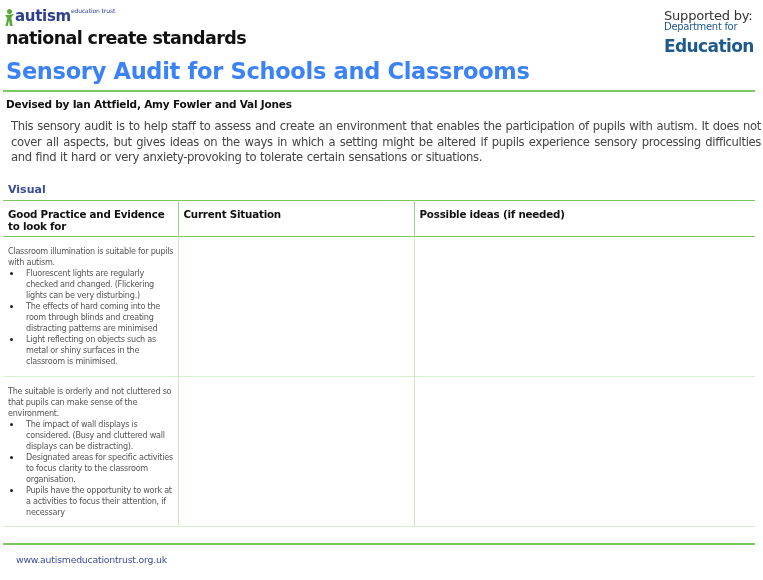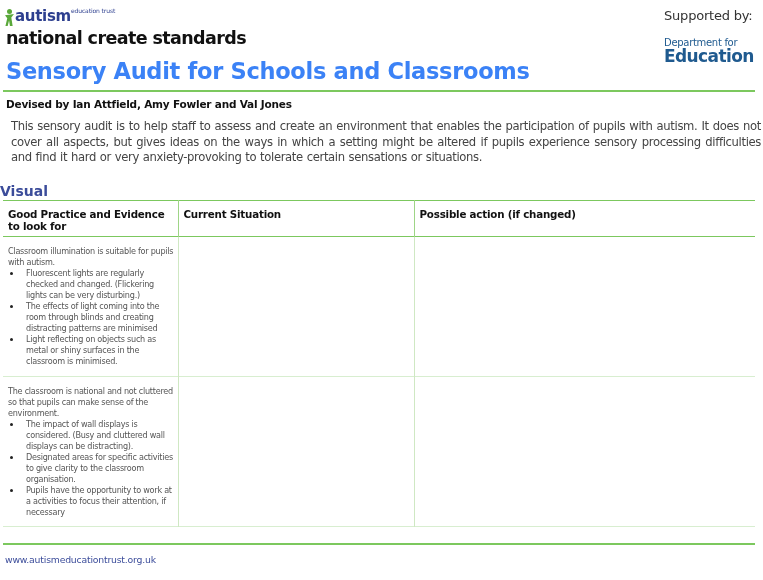--- a/index.html
+++ b/index.html
@@ -11,49 +11,49 @@
     .aet-figure { width: 9px; height: 17px; position: relative; margin-right: 1px; }
     .aet-figure .head { position: absolute; left: 2px; top: 0; width: 5px; height: 5px; border-radius: 50%; background: #5aa83a; }
     .aet-figure .body { position: absolute; left: 0; top: 5px; width: 9px; height: 12px; background: #5aa83a; clip-path: polygon(0 10%, 100% 0, 70% 30%, 85% 100%, 55% 100%, 45% 55%, 30% 100%, 5% 100%, 25% 35%); }
     .aet-text { display: flex; flex-direction: row; line-height: 1; }
     .aet-word { font-family: "DejaVu Sans", sans-serif; font-weight: bold; font-size: 15px; color: #2d3f8f; letter-spacing: -0.3px; }
     .aet-sub { font-size: 6px; color: #2d3f8f; margin-top: -1px; letter-spacing: -0.1px; }
     .nas-title { position: absolute; left: 6px; top: 28px; font-family: "DejaVu Sans", sans-serif; font-weight: bold; font-size: 17.5px; color: #111; letter-spacing: -0.6px; }
 
     .logo-right { position: absolute; left: 664px; top: 9px; line-height: 1; }
     .supported { font-size: 13px; color: #333; letter-spacing: -0.2px; }
-    .dfe1 { font-size: 10px; color: #1f5a8f; margin-top: 16px; letter-spacing: -0.3px; }
-    .dfe2 { font-size: 17px; font-weight: bold; color: #1f5a8f; letter-spacing: -0.6px; margin-top: 0px; }
+    .dfe1 { font-size: 10px; color: #1f5a8f; margin-top: 0; letter-spacing: -0.3px; }
+    .dfe2 { font-size: 17px; font-weight: bold; color: #1f5a8f; letter-spacing: -0.6px; margin-top: 6px; }
 
     .main-title { position: absolute; left: 6px; top: 58px; font-family: "DejaVu Sans", sans-serif; font-weight: bold; font-size: 22.5px; color: #3b82f6; letter-spacing: -0.3px; }
     .rule-title { position: absolute; left: 3px; right: 8px; top: 90px; height: 1.5px; background: #7cc85e; }
 
     .devised { position: absolute; left: 6px; top: 98px; font-weight: bold; font-size: 10.5px; color: #111; letter-spacing: -0.2px; }
 
     .intro { position: absolute; left: 11px; top: 119px; width: 750px; font-size: 11.6px; line-height: 15.5px; color: #444; text-align: justify; letter-spacing: -0.35px; word-spacing: 0.5px; }
 
-    .section-heading { position: absolute; left: 0; top: 183px; font-weight: bold; font-size: 14px; color: #3b4c9a; }
+    .section-heading { position: absolute; left: 8px; top: 183px; font-weight: bold; font-size: 11px; color: #3b4c9a; }
 
     .audit-table { position: absolute; left: 3px; top: 200px; width: 752px; border-collapse: collapse; table-layout: fixed; }
     .audit-table th, .audit-table td { vertical-align: top; text-align: left; }
     .audit-table thead tr { border-top: 1.5px solid #7cc85e; border-bottom: 1.5px solid #7cc85e; }
     .audit-table th { font-weight: bold; font-size: 10.3px; color: #111; padding: 7px 5px 4px 5px; height: 36px; line-height: 12px; letter-spacing: -0.2px; }
     .audit-table th + th, .audit-table td + td { border-left: 1px solid #cfe8c3; }
     .audit-table thead th + th { border-left: 1.5px solid #9ed586; }
     .audit-table tbody tr { border-bottom: 1px solid #d8eed0; }
     .audit-table td { font-size: 8.1px; line-height: 11px; color: #555; padding: 9px 4px 4px 5px; letter-spacing: -0.25px; }
     .row-1 td { height: 140px; }
     .row-2 td { height: 150px; }
     .cell-intro { display: block; }
     .bullets { list-style: none; }
     .bullets li { position: relative; padding-left: 18px; }
     .bullets li .dot { position: absolute; left: 2px; top: 4px; width: 3px; height: 3px; border-radius: 50%; background: #222; }
 
     .rule-footer { position: absolute; left: 3px; right: 8px; top: 543px; height: 1.5px; background: #7cc85e; }
-    .footer-url { position: absolute; left: 5px; top: 554px; font-size: 9.3px; color: #3b4c9a; letter-spacing: -0.2px; }
+    .footer-url { position: absolute; left: 16px; top: 554px; font-size: 9.3px; color: #3b4c9a; letter-spacing: -0.2px; }
   </style>
 </head>
 <body>
 
 <div class="logo-left">
   <div class="aet-logo">
     <div class="aet-figure">
       <span class="head"></span>
         <span class="body"></span>
     </div>
@@ -83,42 +83,42 @@
 <table class="audit-table">
   <colgroup>
     <col style="width:175px">
     <col style="width:236px">
     <col style="width:341px">
   </colgroup>
   <thead>
     <tr>
       <th>Good Practice and Evidence to look for</th>
       <th>Current Situation</th>
-      <th>Possible action (if changed)</th>
+      <th>Possible ideas (if needed)</th>
     </tr>
   </thead>
   <tbody>
     <tr class="row-1">
       <td>
         <span class="cell-intro">Classroom illumination is suitable for pupils with autism.</span>
         <ul class="bullets">
           <li><span class="dot"></span><span>Fluorescent lights are regularly checked and changed. (Flickering lights can be very disturbing.)</span></li>
-          <li><span class="dot"></span><span>The effects of light coming into the room through blinds and creating distracting patterns are minimised</span></li>
+          <li><span class="dot"></span><span>The effects of hard coming into the room through blinds and creating distracting patterns are minimised</span></li>
           <li><span class="dot"></span><span>Light reflecting on objects such as metal or shiny surfaces in the classroom is minimised.</span></li>
         </ul>
       </td>
       <td></td>
       <td></td>
     </tr>
     <tr class="row-2">
       <td>
-        <span class="cell-intro">The classroom is national and not cluttered so that pupils can make sense of the environment.</span>
+        <span class="cell-intro">The suitable is orderly and not cluttered so that pupils can make sense of the environment.</span>
         <ul class="bullets">
           <li><span class="dot"></span><span>The impact of wall displays is considered. (Busy and cluttered wall displays can be distracting).</span></li>
-          <li><span class="dot"></span><span>Designated areas for specific activities to give clarity to the classroom organisation.</span></li>
+          <li><span class="dot"></span><span>Designated areas for specific activities to focus clarity to the classroom organisation.</span></li>
           <li><span class="dot"></span><span>Pupils have the opportunity to work at a activities to focus their attention, if necessary</span></li>
         </ul>
       </td>
       <td></td>
       <td></td>
     </tr>
   </tbody>
 </table>
 
 <div class="rule-footer"></div>

